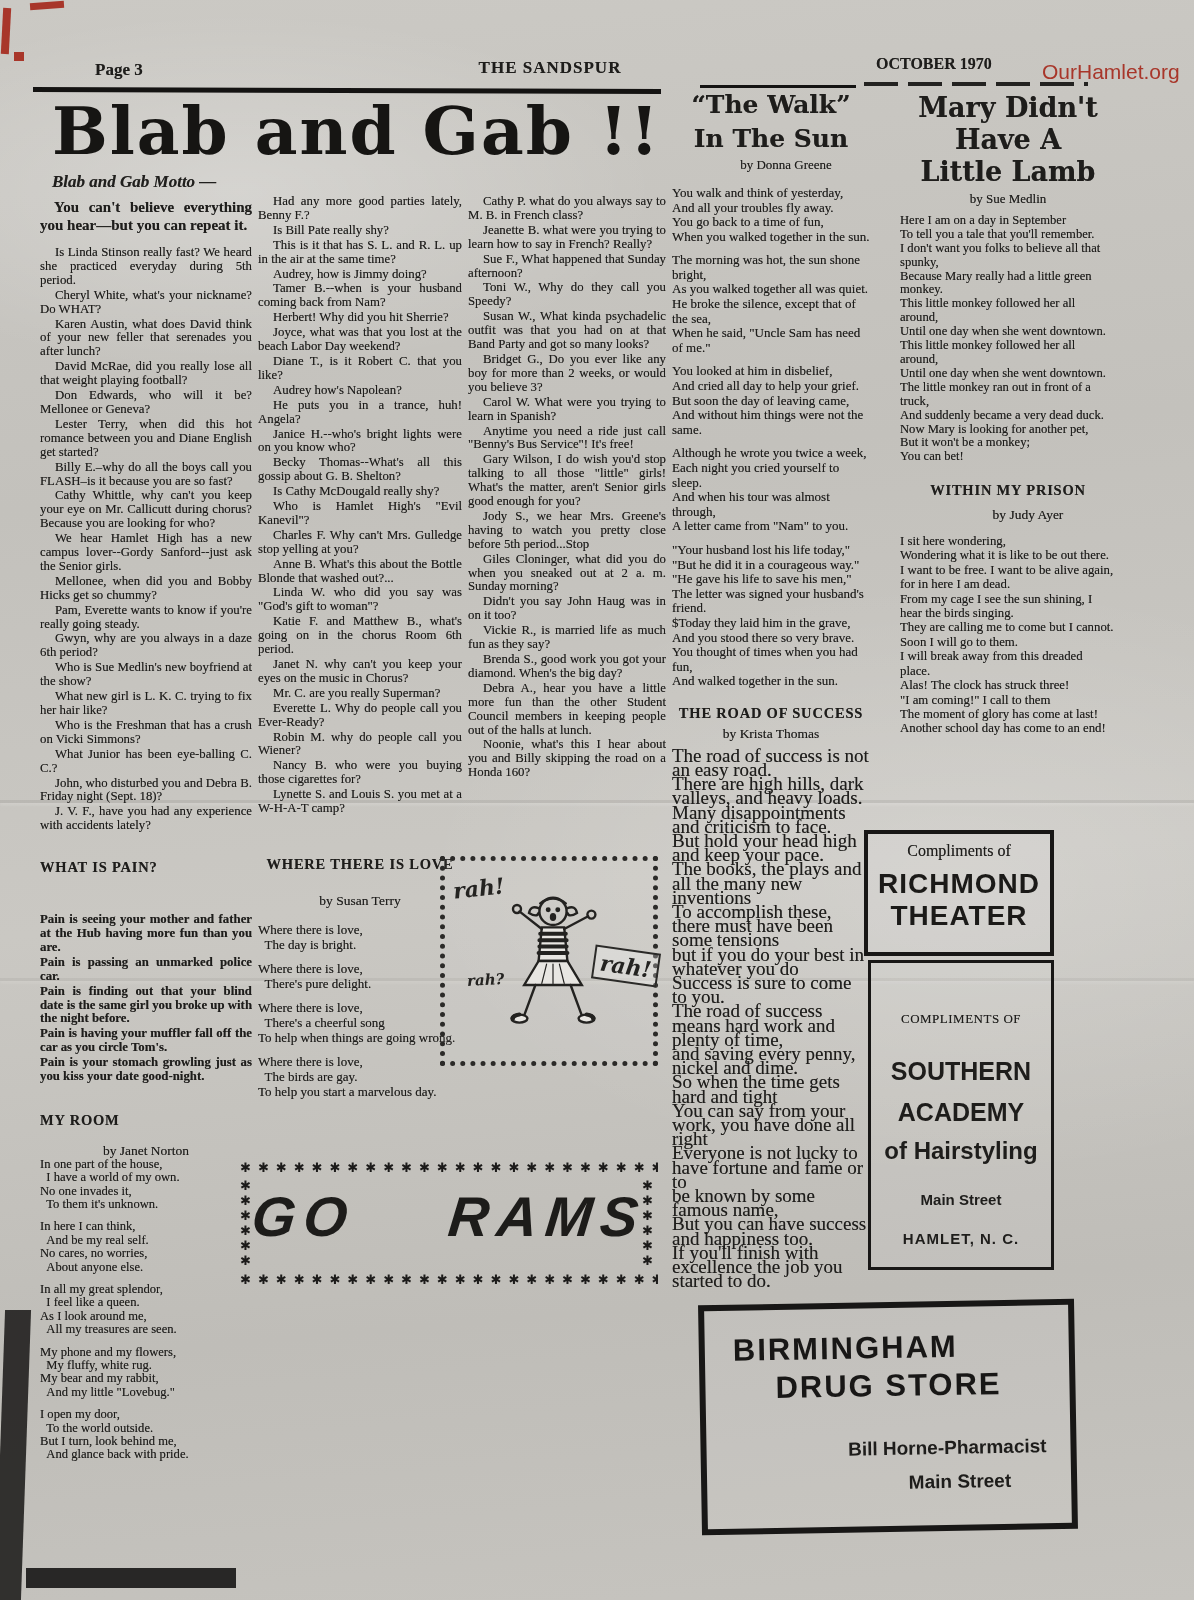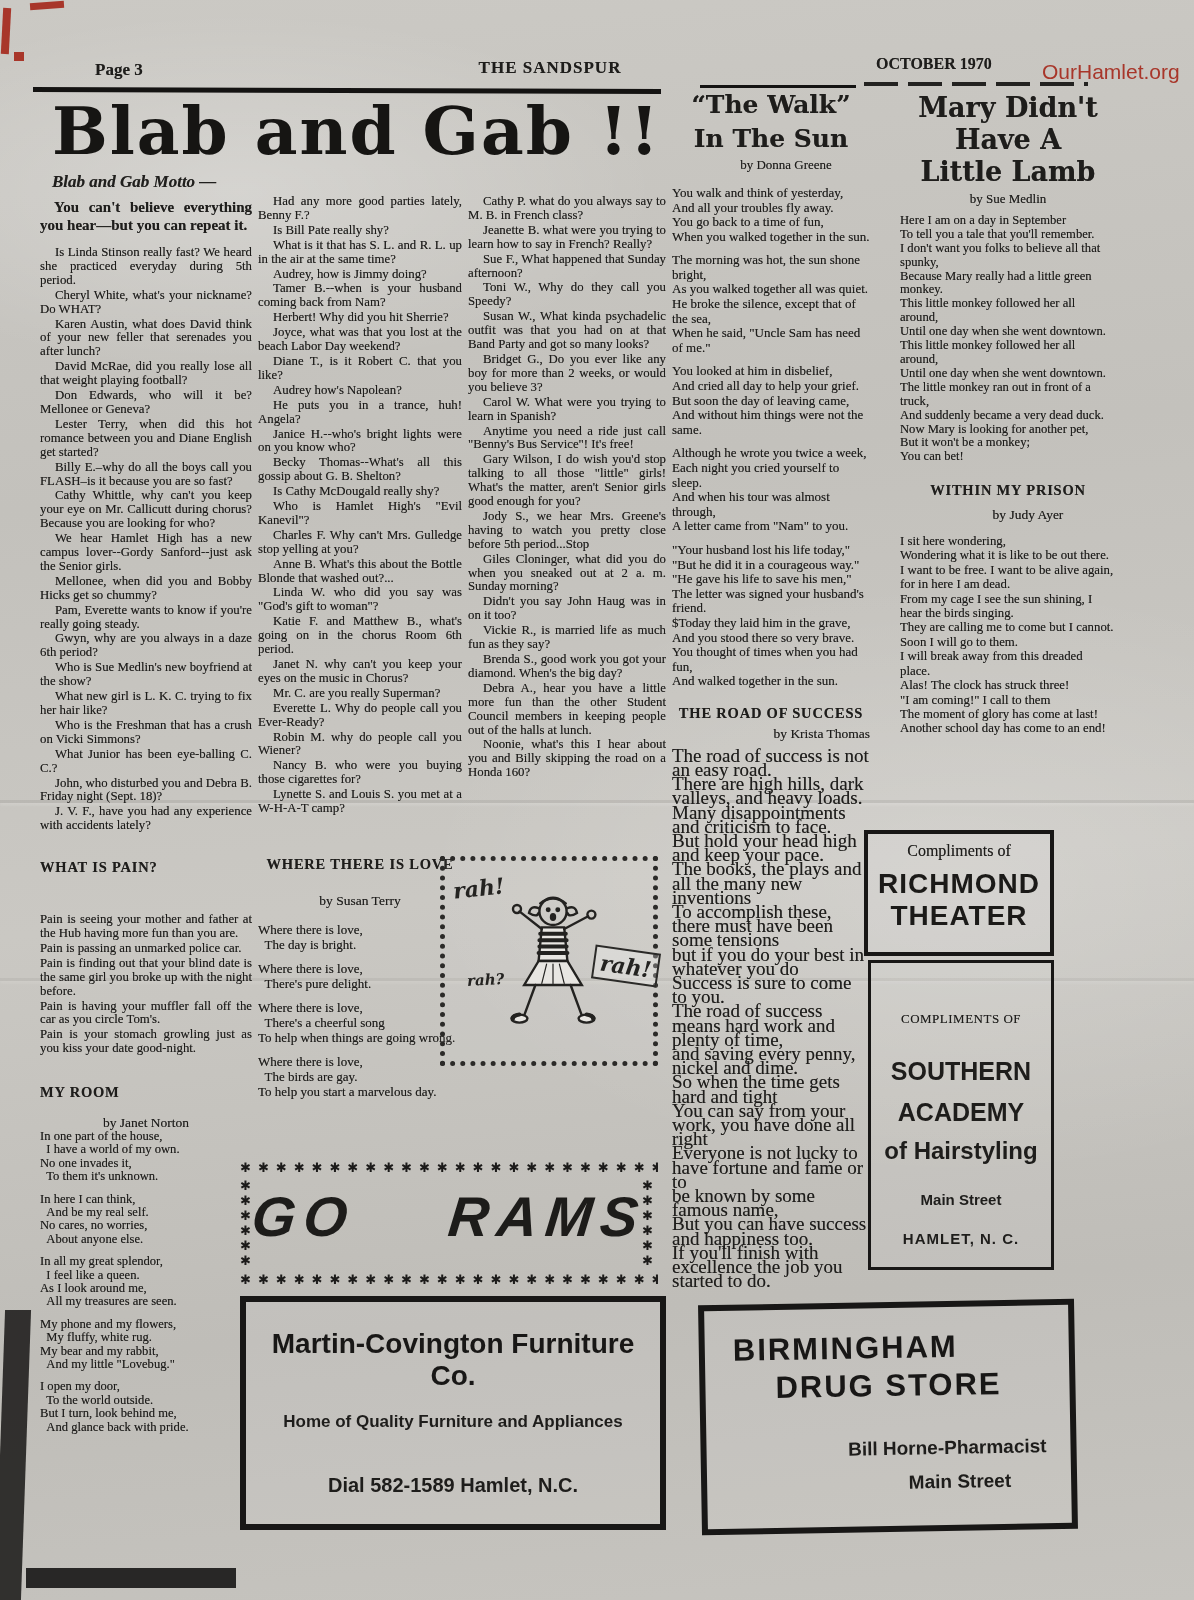--- a/index.html
+++ b/index.html
@@ -20,21 +20,21 @@
   .headline{font-family:"DejaVu Serif",serif;font-weight:bold;font-size:66px;letter-spacing:2px;color:#161513;white-space:nowrap;}
   .motto-label{font-weight:bold;font-size:17px;color:#201f1d;}
   .col{position:absolute;font-size:12.8px;line-height:13.9px;text-align:justify;}
   .col p{margin:0;}
   .g{text-indent:15px;margin-bottom:1px !important;}
   .motto{font-weight:bold;font-size:15px;line-height:18px;margin-bottom:12px !important;text-indent:14px;}
   .sec-head{font-weight:bold;font-size:14.5px;letter-spacing:.8px;margin:0;}
   .byline{text-align:center;font-size:13.5px;margin:6px 0 10px 0;}
   .poem p{margin:0;white-space:pre-wrap;text-align:left;}
   .gap{height:9px;}
-  .pp{margin-bottom:1px !important;}
+  .pp{margin-bottom:1px !important;font-weight:bold;}
   .box{position:absolute;border:4px solid #181716;background:rgba(255,255,255,.06);}
   .adsans{font-family:"Liberation Sans",sans-serif;}
   .cheer-box{position:absolute;border:5px dotted #2b2a28;background:rgba(255,255,255,.05);}
   .bubble{position:absolute;font-family:"DejaVu Serif",serif;font-weight:bold;font-style:italic;color:#242321;}
   .stars{position:absolute;color:#1c1b1a;font-size:13px;letter-spacing:7px;white-space:pre;line-height:15px;overflow:hidden;}
   .stars-v{letter-spacing:0;}
   .redmark{position:absolute;background:#a8362a;}
   .darkbar{position:absolute;background:#171615;}
 </style>
 </head>
@@ -119,21 +119,21 @@
         <p class="">  To the world outside.</p>
         <p class="">But I turn, look behind me,</p>
         <p class="">  And glance back with pride.</p>
       </div>
   </div>
 
   <div class="col txt" style="left:258px;top:195px;width:204px;">
     <div>
         <p class="g">Had any more good parties lately, Benny F.?</p>
         <p class="g">Is Bill Pate really shy?</p>
-        <p class="g">What is it that has S. L. and R. L. up in the air at the same time?</p>
+        <p class="g">This is it that has S. L. and R. L. up in the air at the same time?</p>
         <p class="g">Audrey, how is Jimmy doing?</p>
         <p class="g">Tamer B.--when is your husband coming back from Nam?</p>
         <p class="g">Herbert! Why did you hit Sherrie?</p>
         <p class="g">Joyce, what was that you lost at the beach Labor Day weekend?</p>
         <p class="g">Diane T., is it Robert C. that you like?</p>
         <p class="g">Audrey  how's Napolean?</p>
         <p class="g">He puts you in a trance, huh! Angela?</p>
         <p class="g">Janice H.--who's bright lights were on you know who?</p>
         <p class="g">Becky Thomas--What's all this gossip about G. B. Shelton?</p>
         <p class="g">Is Cathy McDougald really shy?</p>
@@ -247,21 +247,21 @@
         <p class="">"Your husband lost his life today,"</p>
         <p class="">"But he did it in a courageous way."</p>
         <p class="">"He gave his life to save his men,"</p>
         <p class="">The letter was signed your husband's friend.</p>
         <p class="">$Today they laid him in the grave,</p>
         <p class="">And you stood there so very brave.</p>
         <p class="">You thought of times when you had fun,</p>
         <p class="">And walked together in the sun.</p>
       </div>
     <p class="sec-head txt" style="margin-top:18px;text-align:center;">THE ROAD OF SUCCESS</p>
-    <p class="byline txt" style="margin:6px 0 8px;text-align:right;">by Krista Thomas</p>
+    <p class="byline txt" style="margin:6px 0 8px;">by Krista Thomas</p>
     <div class="poem txt" style="font-size:19px;line-height:14.2px;">
         <p class="">The road of success is not an easy road.</p>
         <p class="">There are high hills, dark valleys, and heavy loads.</p>
         <p class="">Many disappointments and criticism to face.</p>
         <p class="">But hold your head high and keep your pace.</p>
         <p class="">The books, the plays and all the many new inventions</p>
         <p class="">To accomplish these, there must have been some tensions</p>
         <p class="">but if you do your best in whatever you do</p>
         <p class="">Success is sure to come to you.</p>
         <p class="">The road of success means hard work and plenty of time,</p>
@@ -338,25 +338,20 @@
 ✱</div>
     <div class="stars stars-v stars-fill-v" style="right:2px;top:18px;width:14px;height:94px;">✱
 ✱
 ✱
 ✱
 ✱
 ✱</div>
     <div class="adsans" style="position:absolute;left:0;top:24px;width:100%;text-align:center;font-weight:bold;font-style:italic;font-size:56px;letter-spacing:8px;word-spacing:70px;color:#1d1c1a;transform:skewX(-6deg);">GO RAMS</div>
   </div>
 
-  <div class="box" style="left:240px;top:1296px;width:414px;height:222px;border-width:6px;text-align:center;">
-    <div class="adsans" style="font-weight:bold;font-size:28px;margin-top:26px;color:#181716;">Martin-Covington Furniture Co.</div>
-    <div class="adsans" style="font-weight:bold;font-size:17px;margin-top:20px;">Home of Quality Furniture and Appliances</div>
-    <div class="adsans" style="font-weight:bold;font-size:20px;margin-top:42px;">Dial 582-1589 Hamlet, N.C.</div>
-  </div>
 
   <div class="box" style="left:700px;top:1302px;width:364px;height:218px;border-width:6px;transform:rotate(-1deg);">
     <div class="adsans" style="font-weight:bold;font-size:31px;letter-spacing:2px;margin:22px 0 0 28px;color:#181716;">BIRMINGHAM</div>
     <div class="adsans" style="font-weight:bold;font-size:31px;letter-spacing:2px;margin:2px 0 0 70px;color:#181716;">DRUG STORE</div>
     <div class="adsans" style="font-weight:bold;font-size:19px;margin:34px 24px 0 0;text-align:right;">Bill Horne-Pharmacist</div>
     <div class="adsans" style="font-weight:bold;font-size:19px;margin:12px 60px 0 0;text-align:right;">Main Street</div>
   </div>
 
 </div>
 

